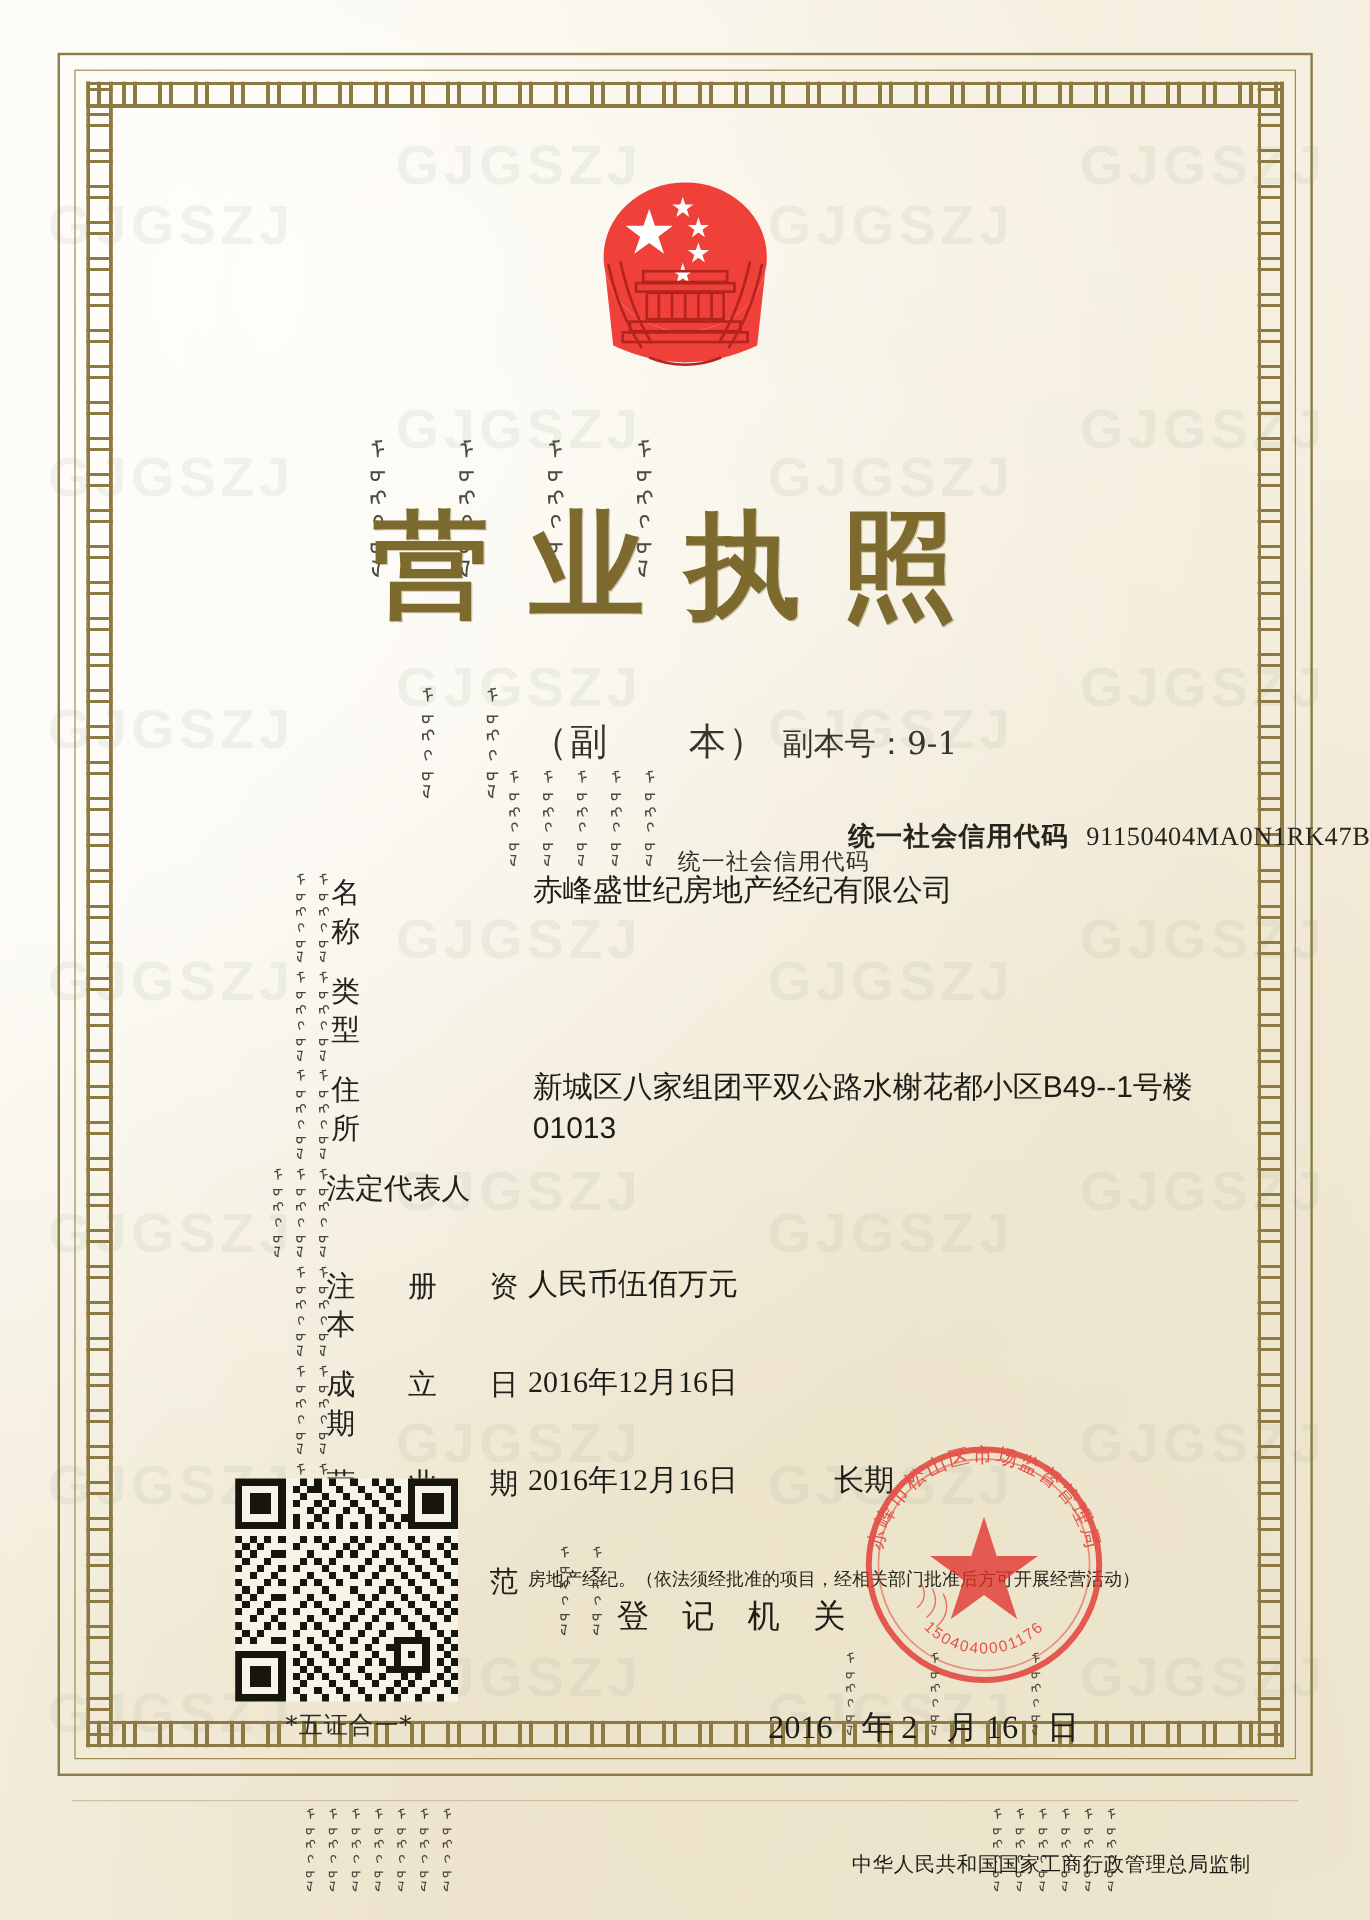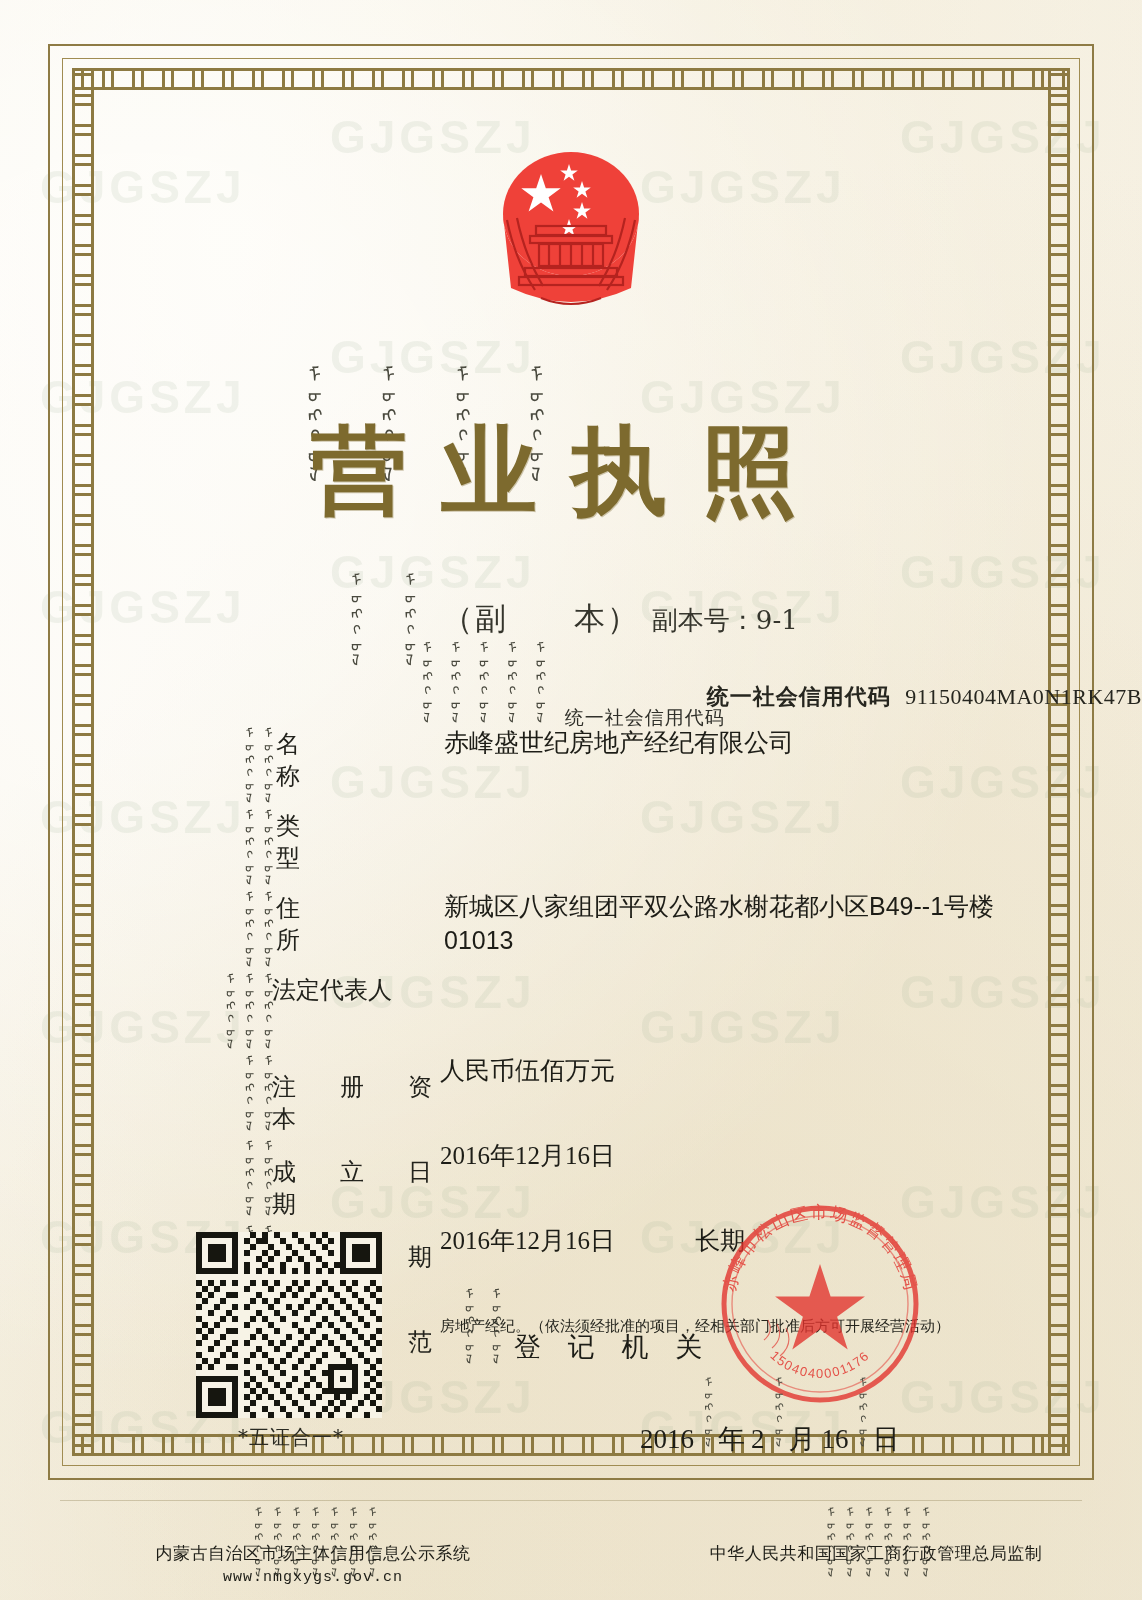--- a/index.html
+++ b/index.html
@@ -189,21 +189,21 @@
   .flabel {
     width: 168px;
     font-family: "DejaVu Serif", serif;
     font-size: 24px;
     color: #22221c;
     padding-top: 6px;
     letter-spacing: 0;
     text-align: justify;
   }
   .flabel.sp2 { letter-spacing: 24px; padding-left: 4px; }
-  .flabel.sp4 { letter-spacing: 8px; margin-top: 15px; }
+  .flabel.sp4 { letter-spacing: 8px; }
   .fvalue {
     flex: 1;
     font-family: Liberation Sans, sans-serif;
     font-size: 25px;
     color: #1d1d17;
     padding-top: 4px;
     line-height: 1.35;
   }
   .fvalue.small {
     font-size: 15px;
@@ -241,21 +241,21 @@
   .registrar {
     position: absolute;
     left: 460px;
     top: 1286px;
     display: flex;
     align-items: center;
     gap: 14px;
   }
   .registrar .mong { font-size: 13px; color: #45453a; }
   .registrar .txt {
-    font-family: Liberation Serif, serif;
+    font-family: Liberation Sans, sans-serif;
     font-size: 27px;
     color: #1d1d17;
     letter-spacing: 10px;
     margin-top: 43px;
   }
 
   
   .seal {
     position: absolute;
     left: 706px;
@@ -610,23 +610,20 @@
     <div class="footer-left">
       <div class="footer-mong">
         <span class="mong">ᠮᠣᠩᠭᠣᠯ</span>
         <span class="mong">ᠮᠣᠩᠭᠣᠯ</span>
         <span class="mong">ᠮᠣᠩᠭᠣᠯ</span>
         <span class="mong">ᠮᠣᠩᠭᠣᠯ</span>
         <span class="mong">ᠮᠣᠩᠭᠣᠯ</span>
         <span class="mong">ᠮᠣᠩᠭᠣᠯ</span>
         <span class="mong">ᠮᠣᠩᠭᠣᠯ</span>
       </div>
-      <div class="footer-text">
-        <span>内蒙古自治区市场主体信用信息公示系统</span><span class="url">www.nmgxygs.gov.cn</span>
-      </div>
     </div>
     <div class="footer-right">
       <div class="footer-mong">
         <span class="mong">ᠮᠣᠩᠭᠣᠯ</span>
         <span class="mong">ᠮᠣᠩᠭᠣᠯ</span>
         <span class="mong">ᠮᠣᠩᠭᠣᠯ</span>
         <span class="mong">ᠮᠣᠩᠭᠣᠯ</span>
         <span class="mong">ᠮᠣᠩᠭᠣᠯ</span>
         <span class="mong">ᠮᠣᠩᠭᠣᠯ</span>
       </div>

